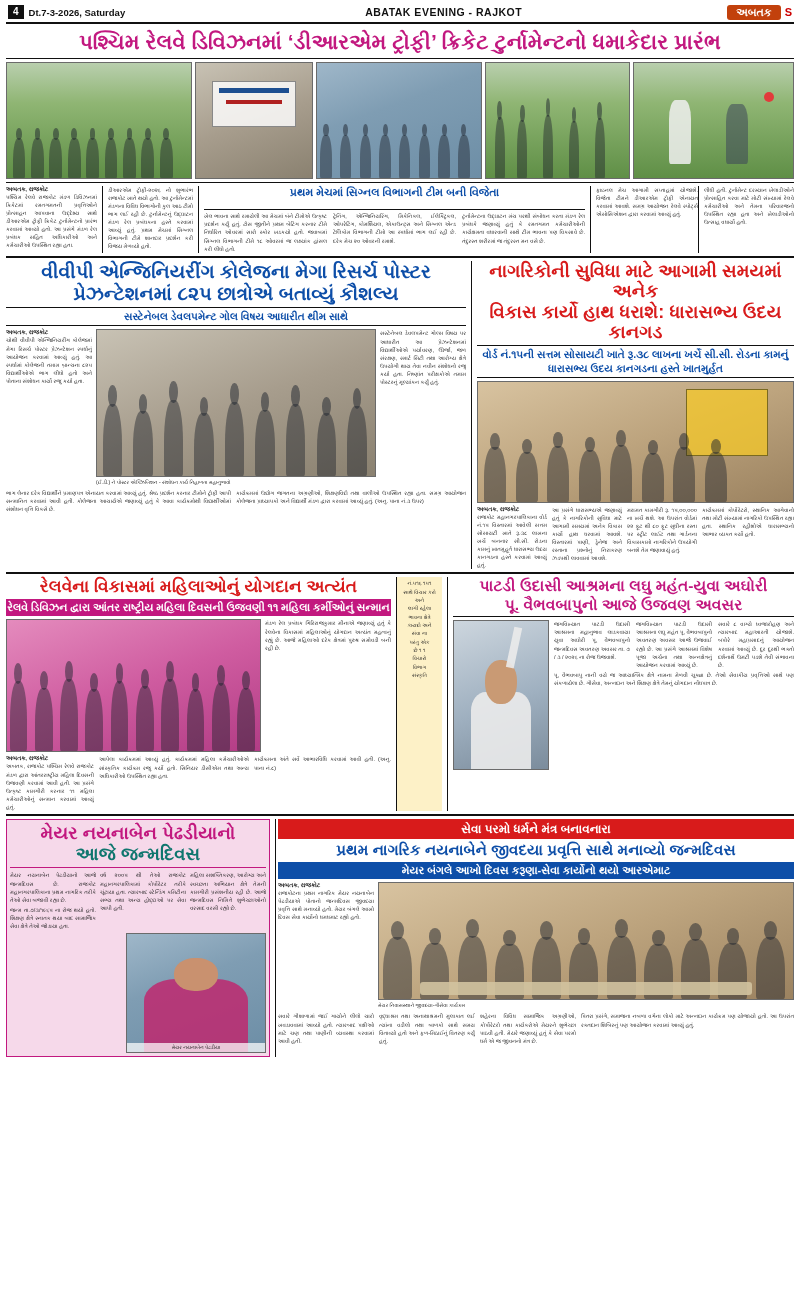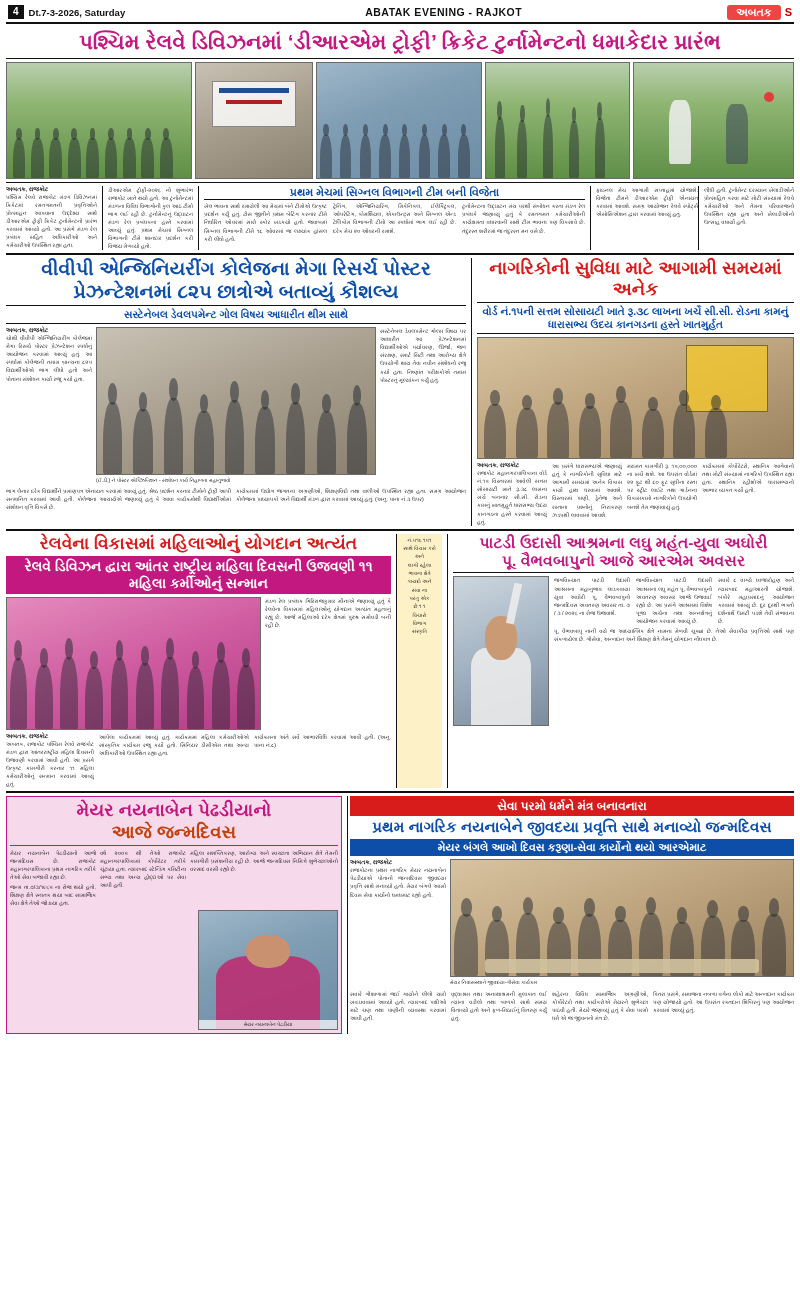--- a/index.html
+++ b/index.html
@@ -20,21 +20,21 @@
   }
   .mh-left { display:flex; align-items:center; gap:5px; }
   .page-num {
     background:#111; color:#fff; font-weight:bold; font-size:10px;
     padding:1px 5px; line-height:12px;
   }
   .mh-date { font-size:9.5px; font-weight:bold; }
   .mh-center { font-size:10.5px; font-weight:bold; letter-spacing:.5px;margin-left:35px; }
   .mh-right { display:flex; align-items:center; gap:4px; }
   .logo-box {
-    background:#ef4444; color:#fff; font-size:11px; font-weight:bold;
+    background:#c2410c; color:#fff; font-size:11px; font-weight:bold;
     padding:1px 9px; border-radius:3px;
   }
   .mh-s { font-size:11px; font-weight:bold; color:#c00; }
 
   .headline {
     text-align:center; font-weight:bold; line-height:1.12;
     letter-spacing:.1px;
   }
   .h-main { font-size:21px; color:#c2187f; }
   .h-blue { font-size:19px; color:#0d4ea8; }
@@ -77,21 +77,21 @@
   }
   .cols3 { column-count:3; column-gap:6px; }
 
   
   .row { display:flex; }
   .sep-v { border-left:1px solid #111; }
 
   .sec-divider { border-top:2px solid #111; margin:3px 0; }
 
   .band-mag { background:#c2187f; color:#fff; text-align:center;
-    font-weight:bold; font-size:14px; padding:2px 0; }
+    font-weight:bold; font-size:11px; padding:2px 0;font-family:Liberation Serif, serif; }
   .band-red { background:#d81b1b; color:#fff; text-align:center;
     font-weight:bold; font-size:12px; padding:3px 0; }
   .band-blue { background:#0d4ea8; color:#fff; text-align:center;
     font-weight:bold; font-size:11px; padding:2px 0; }
 
   .pink-panel { background:#f6d9ea; }
   .yellow-panel { background:#fdf1c7; }
 </style>
 </head>
 <body>
@@ -162,21 +162,21 @@
 
     <div class="row" style="margin-top:3px; border-top:1px solid #111; padding-top:3px;">
       <div style="width:96px;padding-right:5px">
         <div class="byline">અબતક, રાજકોટ</div>
         <div class="body-col">પશ્ચિમ રેલવે રાજકોટ મંડળ ડિવિઝનમાં ક્રિકેટમાં રમતગમતની પ્રવૃત્તિઓને પ્રોત્સાહન આપવાના ઉદ્દેશ્ય સાથે ડીઆરએમ ટ્રોફી ક્રિકેટ ટુર્નામેન્ટનો પ્રારંભ કરવામાં આવ્યો હતો. આ પ્રસંગે મંડળ રેલ પ્રબંધક સહિત અધિકારીઓ અને કર્મચારીઓ ઉપસ્થિત રહ્યા હતા.</div>
       </div>
       <div class="sep-v" style="width:96px;padding:0 5px">
         <div class="body-col">ડીઆરએમ ટ્રોફી-૨૦૨૬ નો શુભારંભ રાજકોટ ખાતે થયો હતો. આ ટુર્નામેન્ટમાં મંડળના વિવિધ વિભાગોની કુલ આઠ ટીમો ભાગ લઈ રહી છે. ટુર્નામેન્ટનું ઉદ્ઘાટન મંડળ રેલ પ્રબંધકના હસ્તે કરવામાં આવ્યું હતું. પ્રથમ મેચમાં સિગ્નલ વિભાગની ટીમે શાનદાર પ્રદર્શન કરી વિજય મેળવ્યો હતો.</div>
       </div>
       <div class="sep-v" style="flex:1;padding:0 5px">
-        <div class="subhead" style="font-size:11px;color:#0d4ea8;padding-bottom:0;border-bottom:1px solid #111;margin-bottom:2px">પ્રથમ મેચમાં સિગ્નલ વિભાગની ટીમ બની વિજેતા</div>
+        <div class="subhead" style="font-size:11px;color:#0d4ea8;padding-bottom:10px;border-bottom:1px solid #111;margin-bottom:2px">પ્રથમ મેચમાં સિગ્નલ વિભાગની ટીમ બની વિજેતા</div>
         <div class="cols3">
           <div class="body-col">ખેલ ભાવના સાથે રમાયેલી આ મેચમાં બંને ટીમોએ ઉત્કૃષ્ટ પ્રદર્શન કર્યું હતું. ટોસ જીતીને પ્રથમ બેટિંગ કરનાર ટીમે નિર્ધારિત ઓવરમાં સારો સ્કોર ખડકયો હતો. જવાબમાં સિગ્નલ વિભાગની ટીમે ૧૮ ઓવરમાં જ લક્ષ્યાંક હાંસલ કરી લીધો હતો.</div>
           <div class="body-col">ટ્રેનિંગ, એન્જિનિયરિંગ, મિકેનિકલ, ઈલેક્ટ્રિકલ, ઓપરેટિંગ, કોમર્શિયલ, એકાઉન્ટ્સ અને સિગ્નલ એન્ડ ટેલિકોમ વિભાગની ટીમો આ સ્પર્ધામાં ભાગ લઈ રહી છે. દરેક મેચ ૨૦ ઓવરની રમાશે.</div>
           <div class="body-col">ટુર્નામેન્ટના ઉદ્ઘાટન મંચ પરથી સંબોધન કરતા મંડળ રેલ પ્રબંધકે જણાવ્યું હતું કે રમતગમત કર્મચારીઓની કાર્યક્ષમતા વધારવાની સાથે ટીમ ભાવના પણ વિકસાવે છે. તંદુરસ્ત શરીરમાં જ તંદુરસ્ત મન વસે છે.</div>
         </div>
       </div>
       <div class="sep-v" style="width:108px;padding-left:5px">
         <div class="body-col">ફાઇનલ મેચ આગામી સપ્તાહમાં યોજાશે. વિજેતા ટીમને ડીઆરએમ ટ્રોફી એનાયત કરવામાં આવશે. સમગ્ર આયોજન રેલવે સ્પોર્ટ્સ એસોસિએશન દ્વારા કરવામાં આવ્યું હતું.</div>
       </div>
       <div class="sep-v" style="width:96px;padding-left:5px">
@@ -226,20 +226,21 @@
           <div class="body-col">ભાગ લેનાર દરેક વિદ્યાર્થીને પ્રમાણપત્ર એનાયત કરવામાં આવ્યું હતું. શ્રેષ્ઠ પ્રદર્શન કરનાર ટીમોને ટ્રોફી આપી સન્માનિત કરવામાં આવી હતી. કોલેજના આચાર્યએ જણાવ્યું હતું કે આવા કાર્યક્રમોથી વિદ્યાર્થીઓમાં સંશોધન વૃત્તિ વિકસે છે.</div>
         </div>
         <div style="flex:1">
           <div class="body-col">કાર્યક્રમમાં ઉદ્યોગ જગતના અગ્રણીઓ, શિક્ષણવિદો તથા વાલીઓ ઉપસ્થિત રહ્યા હતા. સમગ્ર આયોજન કોલેજના પ્રાધ્યાપકો અને વિદ્યાર્થી મંડળ દ્વારા કરવામાં આવ્યું હતું. (અનુ. પાના નં.૩ ઉપર)</div>
         </div>
       </div>
     </div>
 
     <div class="sep-v" style="flex:1;padding-left:5px">
       <div class="headline h-red">નાગરિકોની સુવિધા માટે આગામી સમયમાં અનેક</div>
+      <div class="headline h-red" style="margin-top:1px">વિકાસ કાર્યો હાથ ધરાશે: ધારાસભ્ય ઉદય કાનગડ</div>
       <div style="border-top:1px solid #111;margin:3px 0 2px 0"></div>
       <div class="subhead">વોર્ડ નં.૧૫ની સત્તમ સોસાયટી ખાતે રૂ.૩૮ લાખના ખર્ચે સી.સી. રોડના કામનું ધારાસભ્ય ઉદય કાનગડના હસ્તે ખાતમુર્હત</div>
       <div style="border-top:1px solid #111;margin:2px 0 3px 0"></div>
       <div class="photo warm" style="width:100%;height:122px">
         <div style="position:absolute;top:6%;right:8%;width:26%;height:56%;background:rgba(245,200,40,.75);border:1px solid #7a6a20;"></div>
         <div class="crowd" style="height:58%">
           <span style="left:2%;height:78%"></span>
             <span style="left:12%;height:72%"></span>
           <span style="left:22%;height:80%"></span>
             <span style="left:32%;height:74%"></span>
@@ -320,21 +321,21 @@
         <span>પરંતુ એક</span><br>
         <span>છે ૧ ૧</span><br>
         <span>વિચારો</span><br>
         <span>વિભાગ</span><br>
         <span>સંસ્કૃતિ</span>
       </div>
     </div>
 
     <div class="sep-v" style="flex:1;padding-left:5px">
       <div class="headline" style="font-size:15.5px;color:#c2187f">પાટડી ઉદાસી આશ્રમના લઘુ મહંત-યુવા અઘોરી</div>
-      <div class="headline" style="font-size:15.5px;color:#c2187f;margin-top:1px">પૂ. વૈભવબાપુનો આજે આરએમ અવસર</div>
+      <div class="headline" style="font-size:15.5px;color:#c2187f;margin-top:1px">પૂ. વૈભવબાપુનો આજે ઉજવણ અવસર</div>
       <div style="border-top:1px solid #111;margin:3px 0"></div>
       <div class="row" style="gap:5px">
         <div style="width:96px">
           <div class="photo portrait" style="width:100%;height:150px">
             <div style="position:absolute;bottom:0;left:18%;width:64%;height:52%;background:rgba(235,235,235,.9);border-radius:24% 24% 0 0"></div>
             <div style="position:absolute;bottom:44%;left:33%;width:34%;height:30%;background:#c99a74;border-radius:46%"></div>
             <div style="position:absolute;top:4%;left:60%;width:8%;height:28%;background:rgba(235,235,235,.9);transform:rotate(12deg)"></div>
           </div>
         </div>
         <div style="flex:1">
@@ -346,23 +347,23 @@
           <div class="body-col" style="margin-top:2px">પૂ. વૈભવબાપુ નાની વયે જ આધ્યાત્મિક ક્ષેત્રે નામના મેળવી ચૂક્યા છે. તેઓ સેવાકીય પ્રવૃત્તિઓ સાથે પણ સંકળાયેલા છે. ગૌસેવા, અન્નદાન અને શિક્ષણ ક્ષેત્રે તેમનું યોગદાન નોંધપાત્ર છે.</div>
         </div>
       </div>
     </div>
   </div>
 
   <div class="sec-divider"></div>
 
   <div class="row" style="gap:5px">
 
-    <div class="pink-panel" style="width:336px;border:1px solid #c2187f;padding:3px">
+    <div class="pink-panel" style="width:264px;border:1px solid #c2187f;padding:3px">
       <div class="headline" style="font-size:18px;color:#c2187f">મેયર નયનાબેન પેઢડીયાનો</div>
-      <div class="headline" style="font-size:18px;color:#c2410c;margin-top:1px">આજે જન્મદિવસ</div>
+      <div class="headline" style="font-size:18px;color:#0f766e;margin-top:1px">આજે જન્મદિવસ</div>
       <div style="border-top:1px solid #c2187f;margin:3px 0"></div>
       <div class="row" style="gap:4px">
         <div style="width:86px">
           <div class="body-col">મેયર નયનાબેન પેઢડીયાનો આજે જન્મદિવસ છે. રાજકોટ મહાનગરપાલિકાના પ્રથમ નાગરિક તરીકે તેઓ સેવા બજાવી રહ્યા છે.</div>
           <div class="body-col" style="margin-top:2px">જન્મ તા.૭/૩/૧૯૬૫ ના રોજ થયો હતો. શિક્ષણ ક્ષેત્રે સ્નાતક થયા બાદ સામાજિક સેવા ક્ષેત્રે તેઓ જોડાયા હતા.</div>
         </div>
         <div style="width:86px">
           <div class="body-col">વર્ષ ૨૦૦૫ થી તેઓ રાજકોટ મહાનગરપાલિકામાં કોર્પોરેટર તરીકે ચૂંટાયા હતા. ત્યારબાદ સ્ટેન્ડિંગ કમિટીના સભ્ય તથા અન્ય હોદ્દાઓ પર સેવા આપી હતી.</div>
         </div>
         <div style="flex:1">

